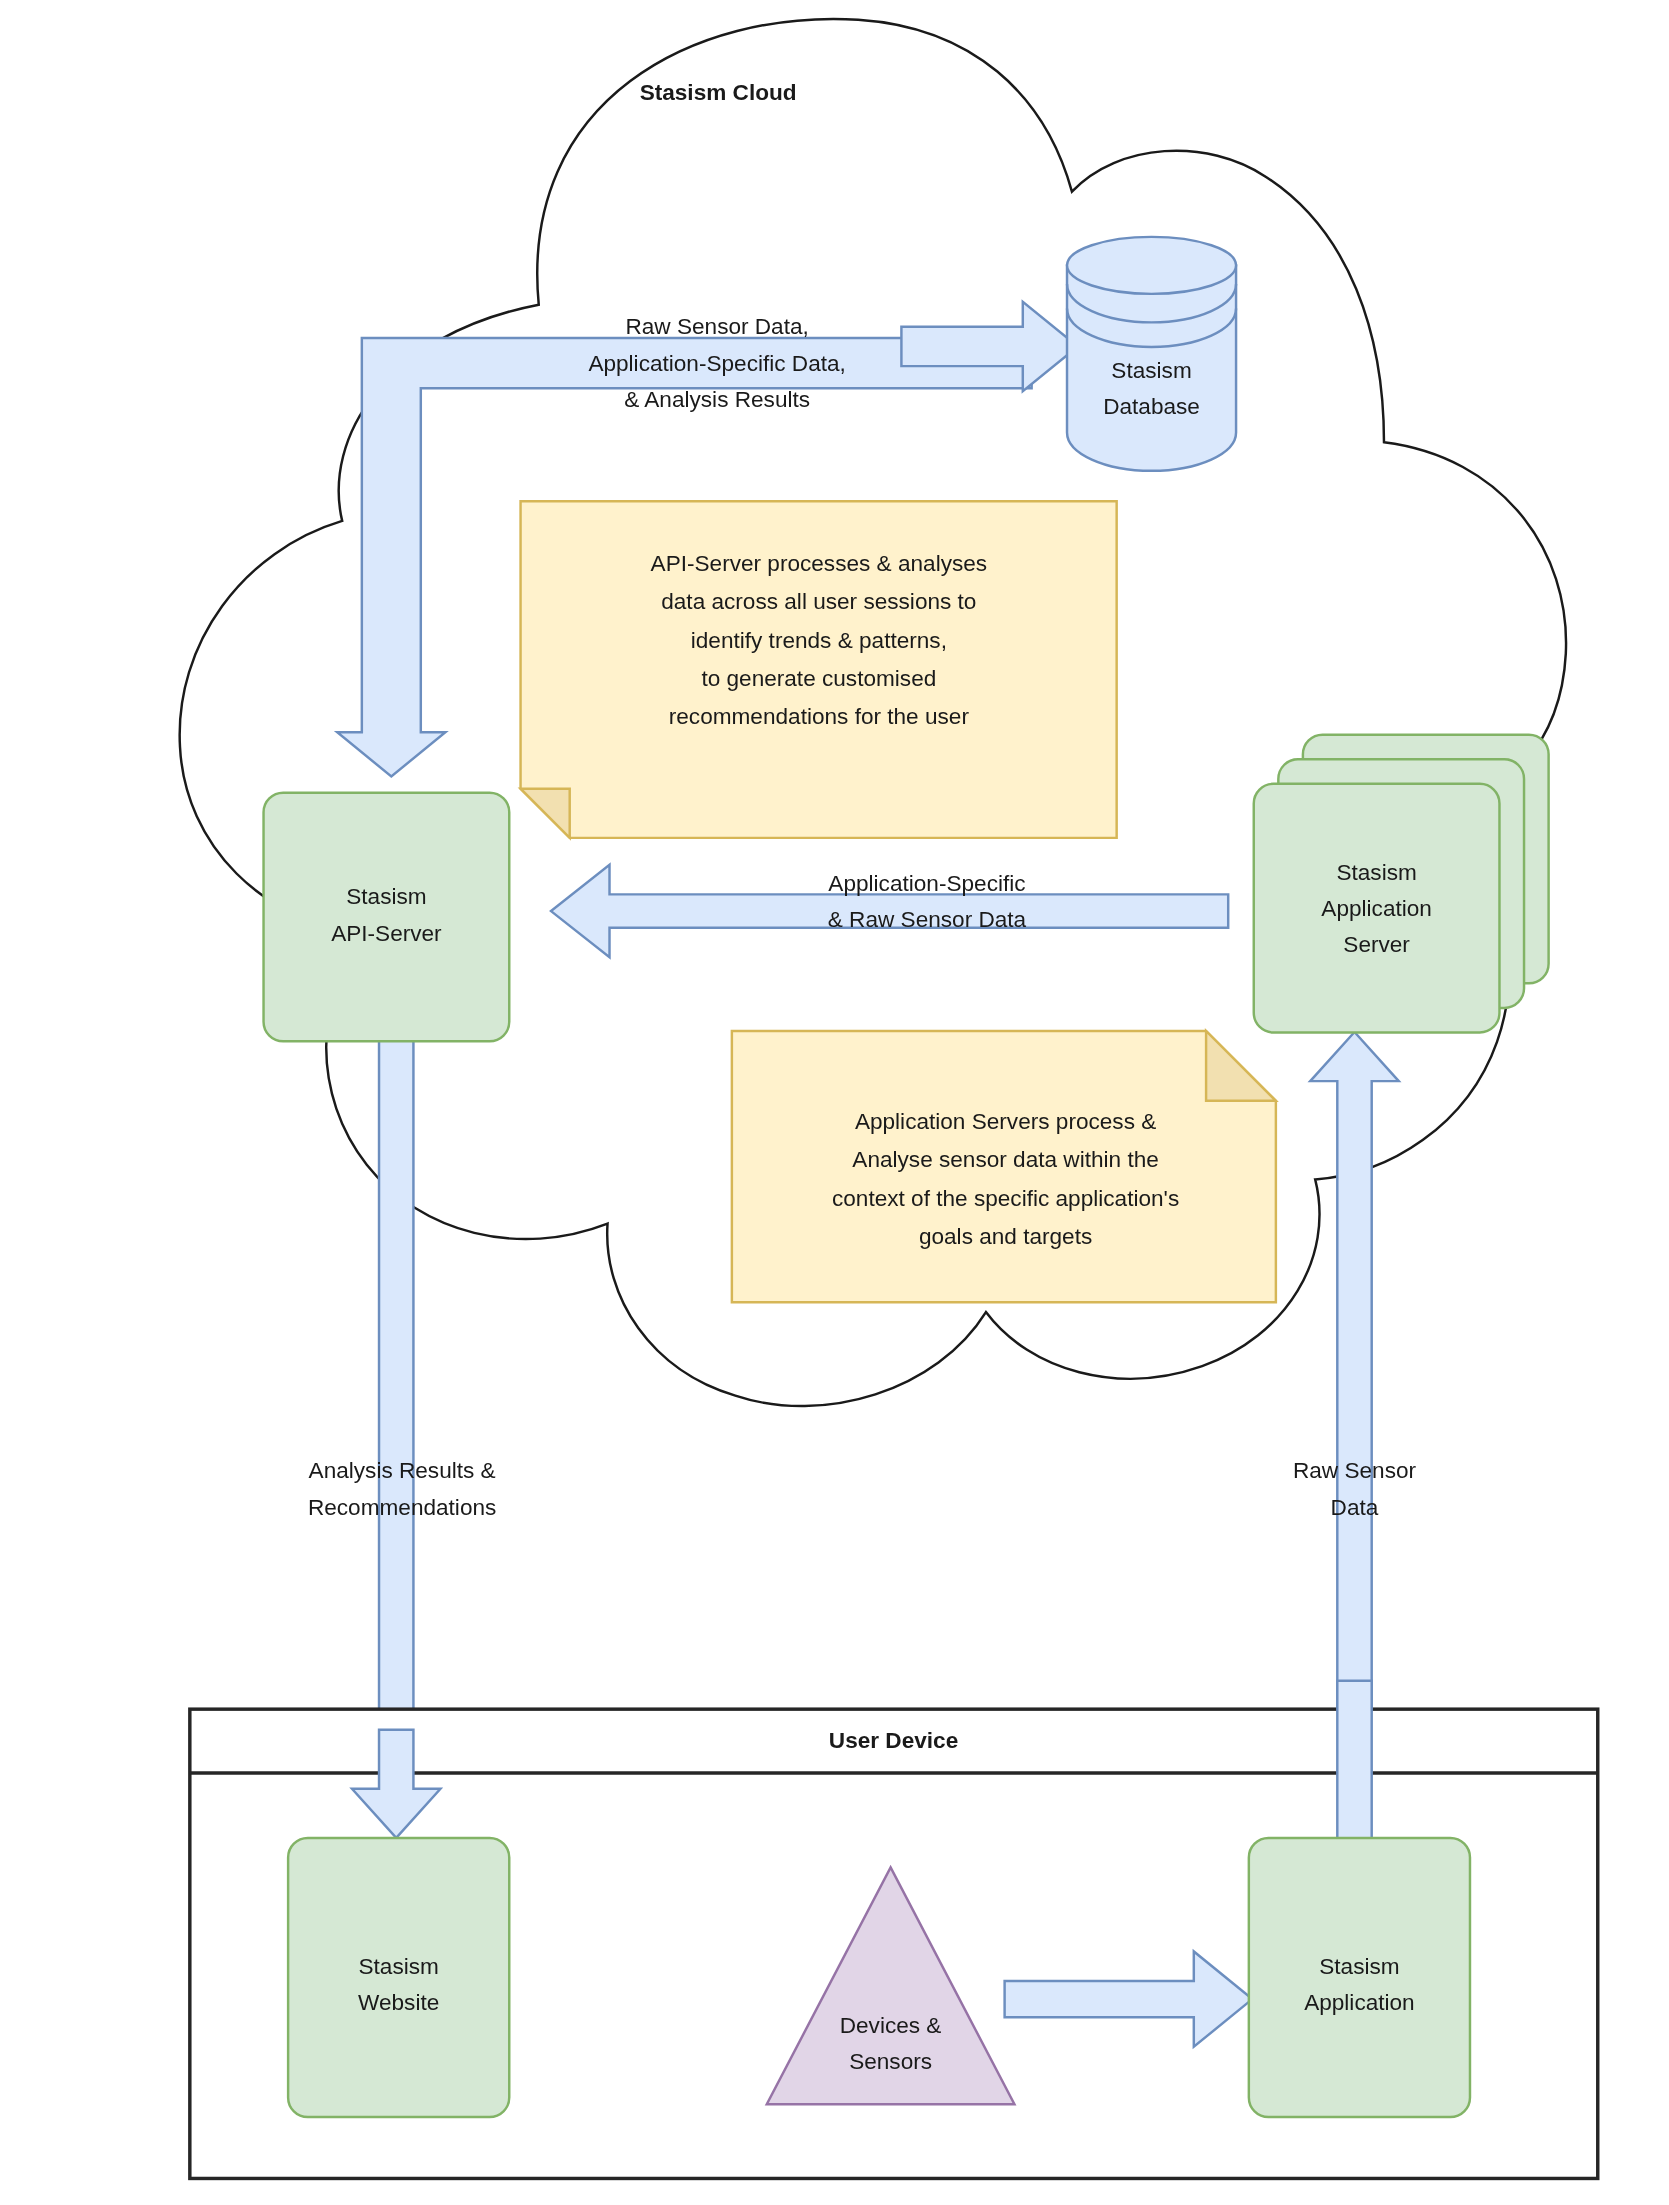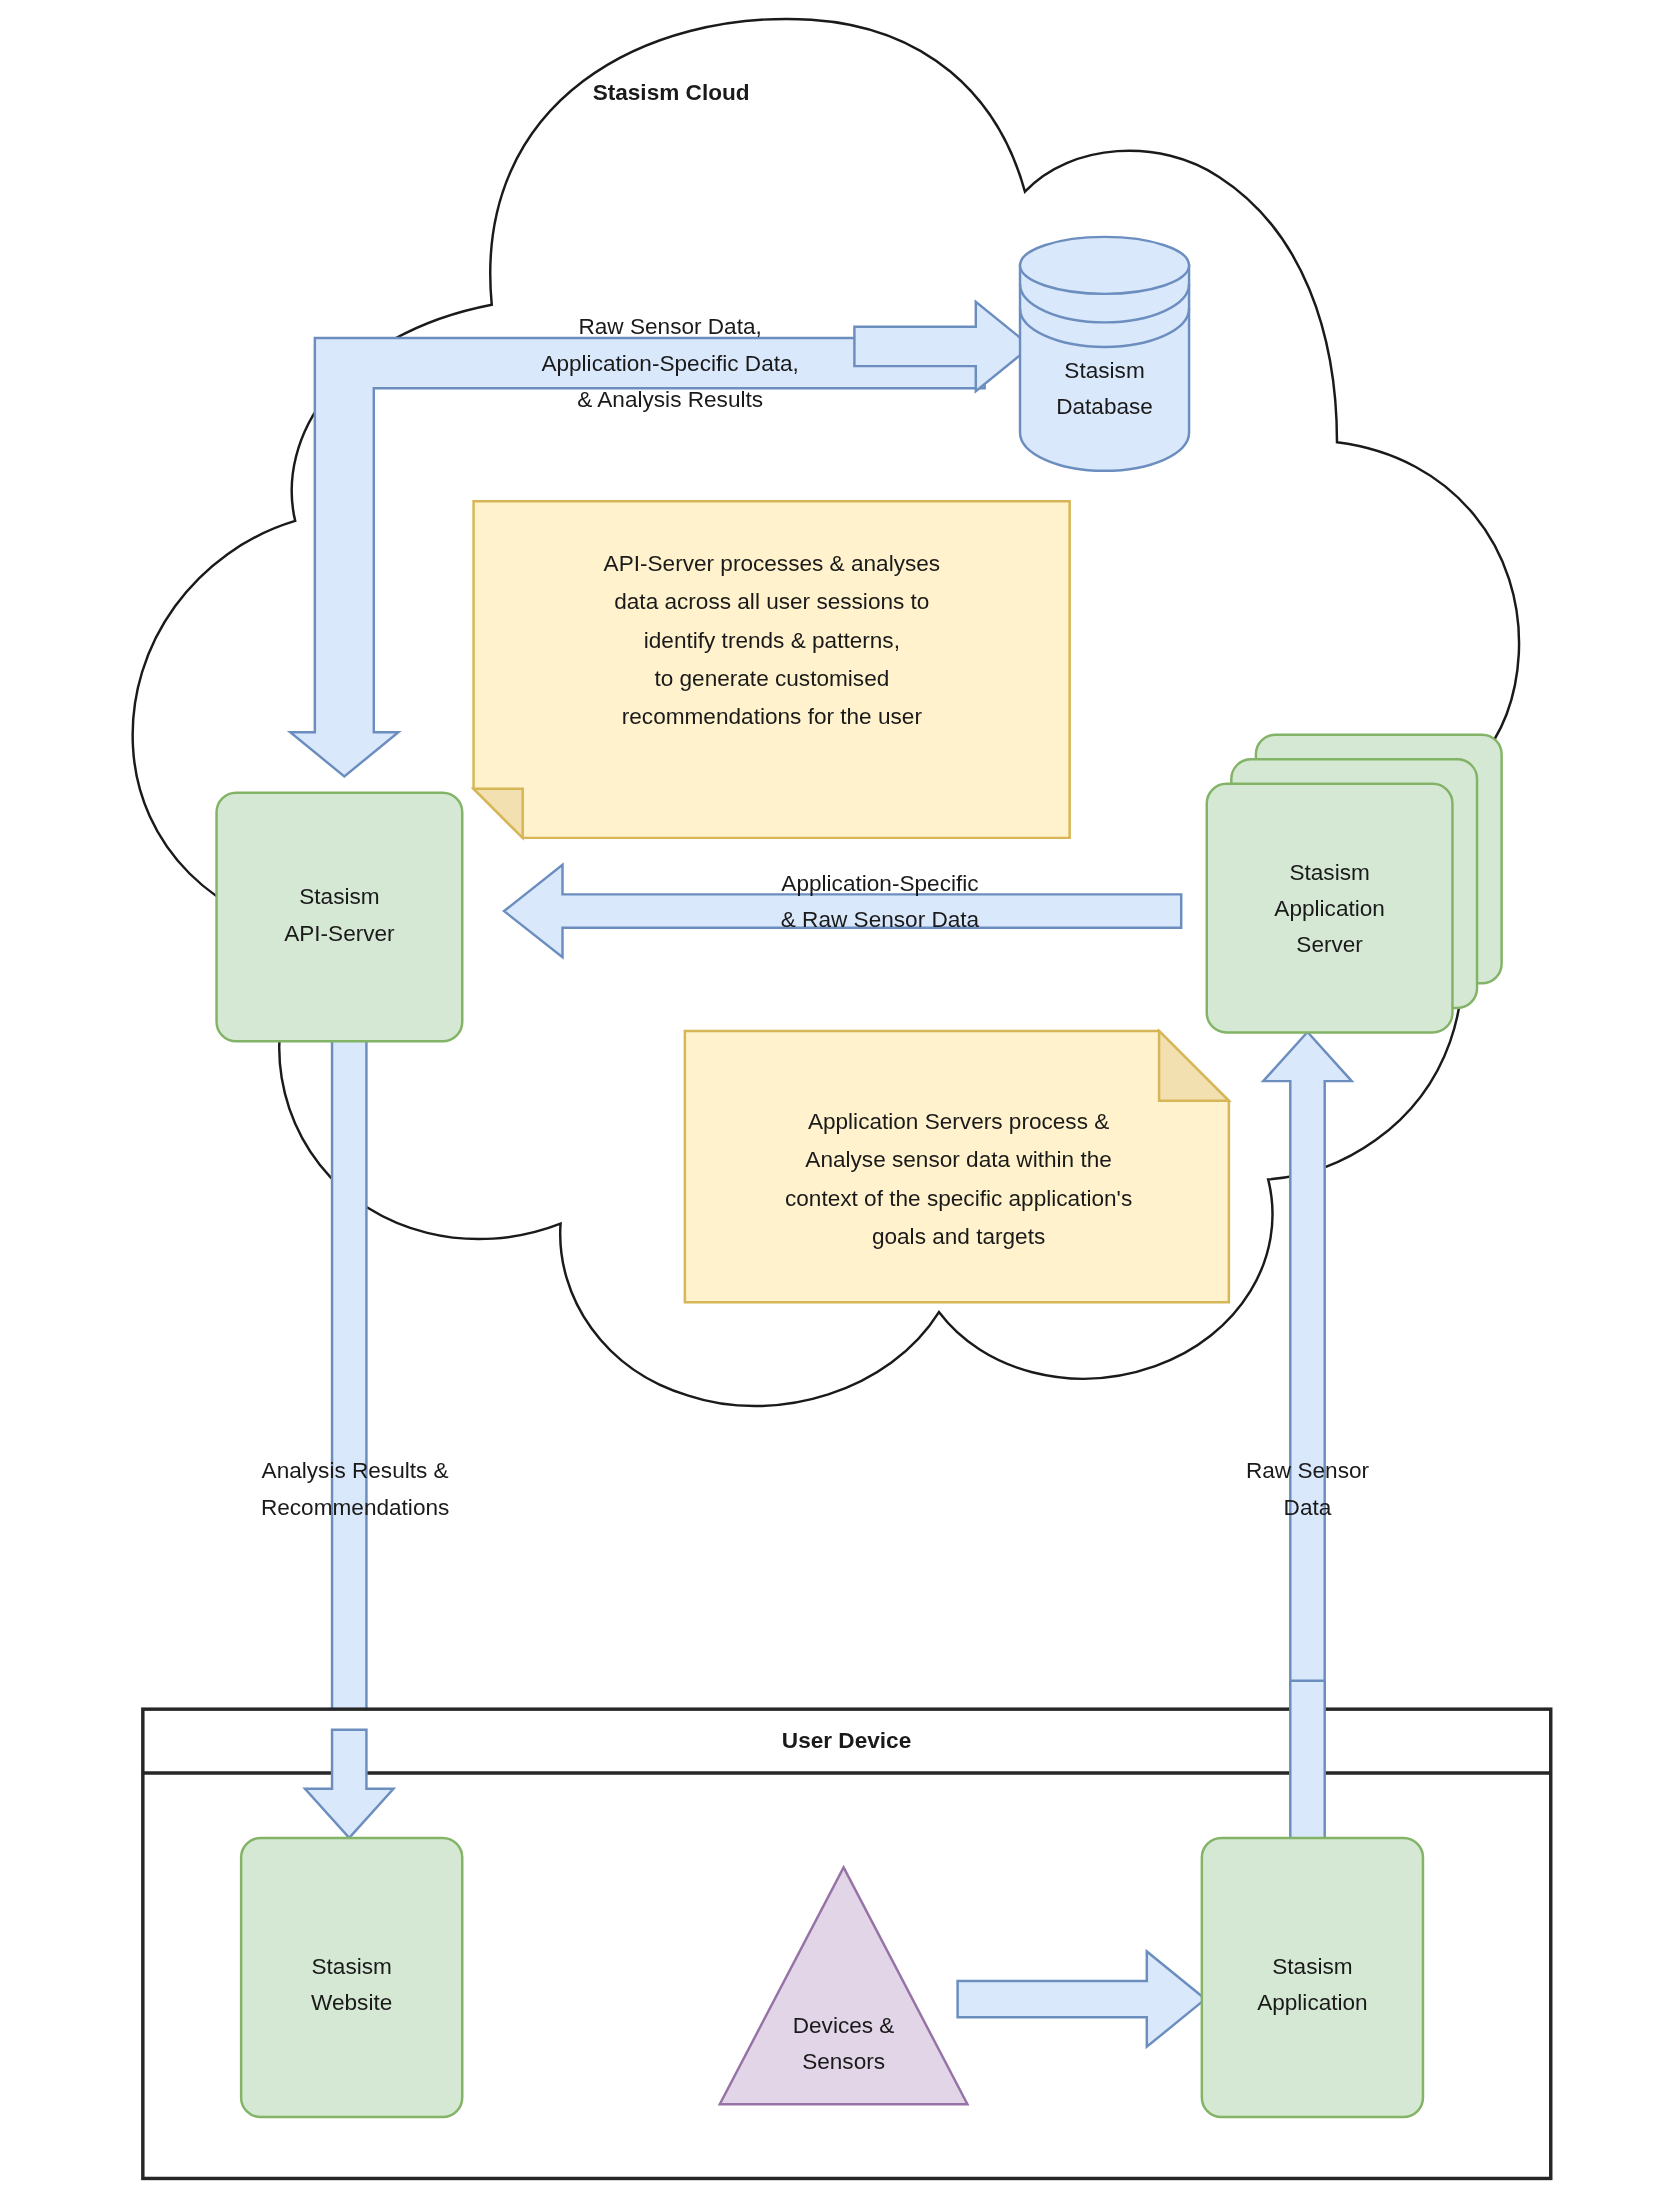--- a/index.html
+++ b/index.html
@@ -10,20 +10,21 @@
   body {
     width: 1670px;
     height: 2205px;
     font-family: "Liberation Sans", sans-serif;
     overflow: hidden;
   }
   #diagram-root {
     position: relative;
     width: 1346px;
     height: 2205px;
+    padding-left: 47px;
   }
   svg.diagram {
     display: block;
     width: 1670px;
     height: 2205px;
   }
   .node-label {
     font-family: "Liberation Sans", sans-serif;
     font-size: 46px;
     fill: #1a1a1a;

